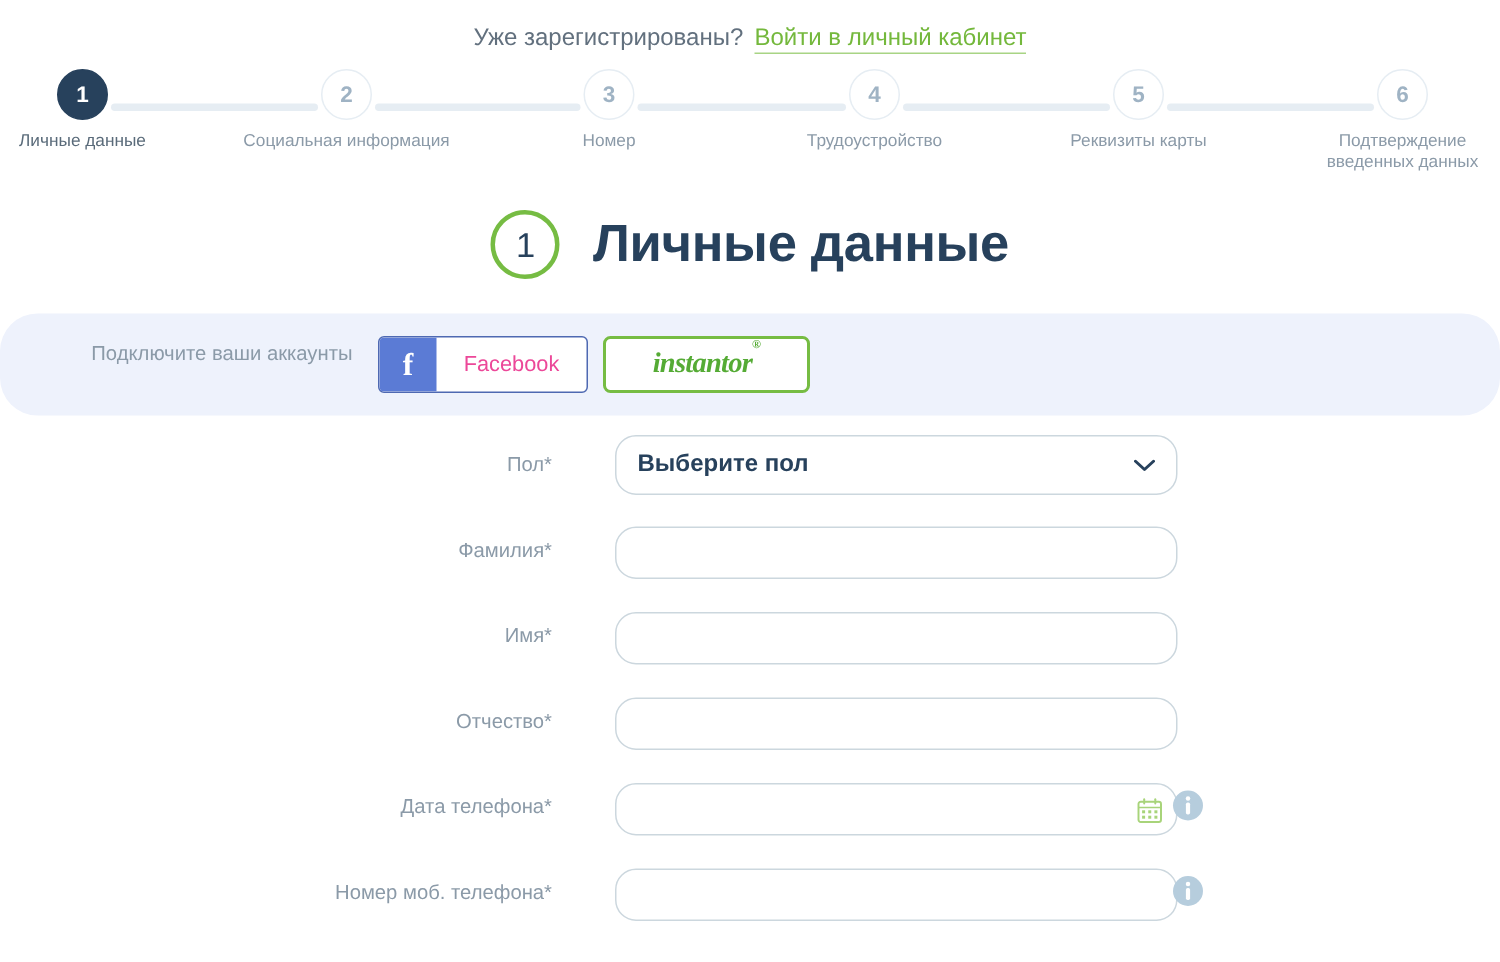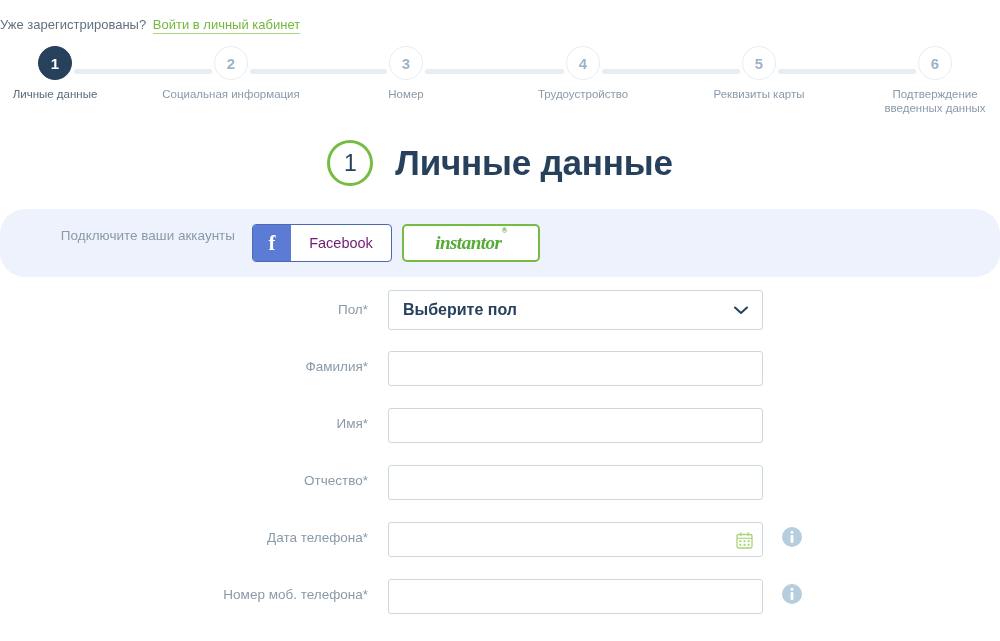--- a/index.html
+++ b/index.html
@@ -8,21 +8,21 @@
     background:#ffffff;
     font-family:"Liberation Sans","DejaVu Sans",sans-serif;
     color:#2a3f54;
     -webkit-font-smoothing:antialiased;
   }
   .page{position:relative;width:1000px;height:641px;}
 
   
   .loginbar{
     position:absolute;left:0;top:17px;width:1000px;
-    text-align:left;font-size:13px;color:#6b7b8a;
+    text-align:center;font-size:16px;color:#6b7b8a;
   }
   .loginbar .q{color:#62707e;}
   .loginbar a{
     color:#74b83c;text-decoration:none;
     border-bottom:1px solid #a8d484;padding-bottom:1px;margin-left:3px;
   }
 
   
   .stepper{position:absolute;left:0;top:46px;width:1000px;height:70px;}
   .step-line{
@@ -73,43 +73,43 @@
     border:1px solid #4e69b2;border-radius:4px;background:#ffffff;
     display:flex;align-items:stretch;overflow:hidden;box-sizing:border-box;cursor:pointer;
   }
   .btn-fb .fb-icon{
     width:38px;background:#5b7bd5;color:#ffffff;
     display:flex;align-items:center;justify-content:center;
     font-size:21px;font-weight:bold;font-family:"Liberation Serif",serif;
   }
   .btn-fb .fb-text{
     flex:1;display:flex;align-items:center;justify-content:center;
-    font-size:14.5px;color:#701a75;text-align:center;
+    font-size:14.5px;color:#ec4899;text-align:center;
   }
   .btn-instantor{
     position:absolute;left:402px;top:15px;width:138px;height:38px;
     border:2px solid #76bc43;border-radius:5px;background:#ffffff;
     display:flex;align-items:center;justify-content:center;box-sizing:border-box;cursor:pointer;
   }
   .btn-instantor .itext{
     font-size:19px;font-weight:bold;font-style:italic;color:#55ab35;
     font-family:Liberation Serif, serif;letter-spacing:-0.5px;
   }
   .btn-instantor .itext sup{font-size:8px;top:-9px;position:relative;}
 
   
   .form{position:absolute;left:0;top:290px;width:1000px;}
   .row{position:relative;height:57px;}
   .row .label{
     position:absolute;right:632px;top:12px;
     font-size:13.5px;color:#8b9aa8;white-space:nowrap;
   }
   .field{
-    position:absolute;left:388px;top:4px;width:375px;height:35px;
-    border:1px solid #ccd7de;border-radius:3px;background:#ffffff;box-sizing:border-box;
+    position:absolute;left:410px;top:4px;width:375px;height:35px;
+    border:1px solid #ccd7de;border-radius:14px;background:#ffffff;box-sizing:border-box;
   }
   .row.select .field{
     height:40px;top:0;display:flex;align-items:center;
     padding:0 14px;justify-content:space-between;cursor:pointer;
   }
   .row.select .selval{font-size:16px;font-weight:bold;color:#27415c;}
   .chev{width:14px;height:9px;}
 
   .cal-icon{
     position:absolute;right:9px;top:9px;width:17px;height:17px;

